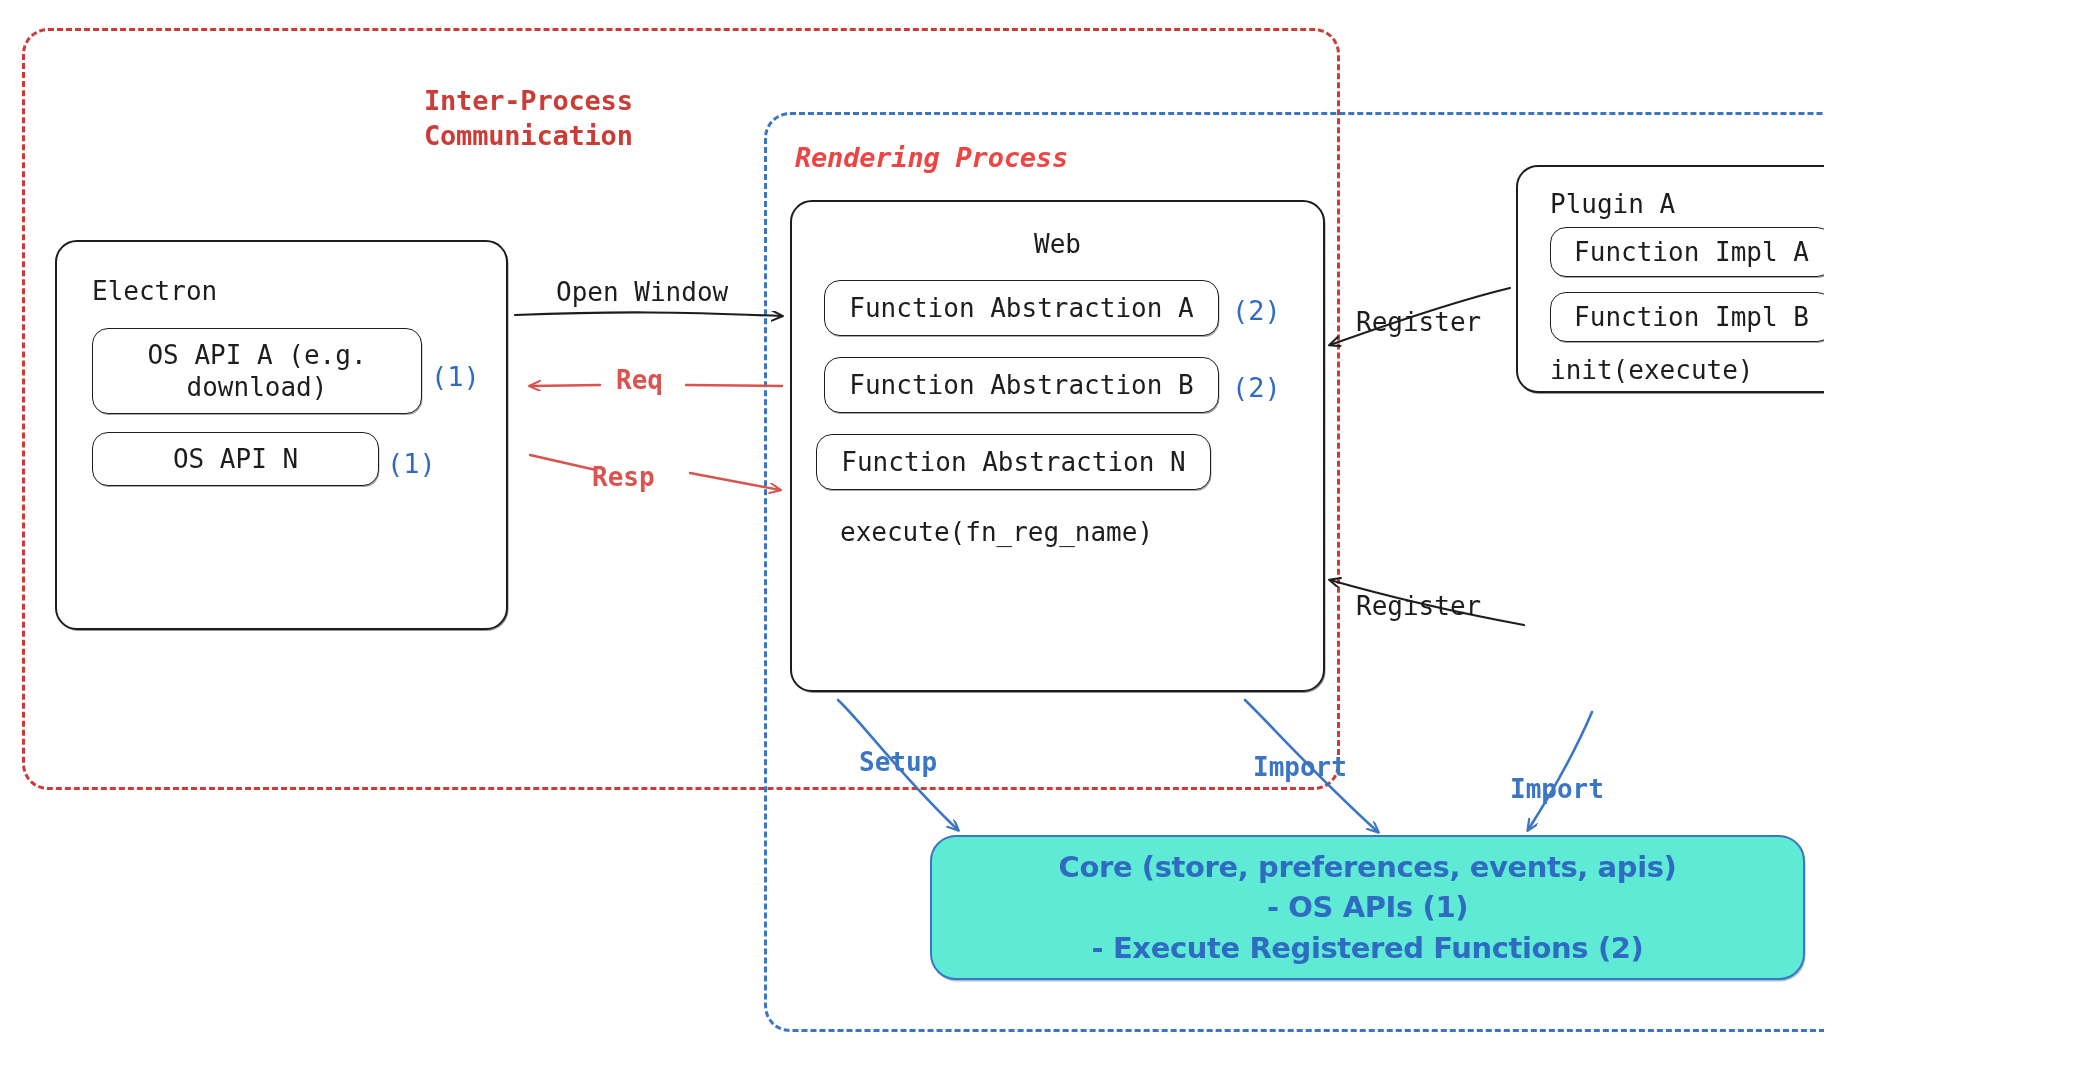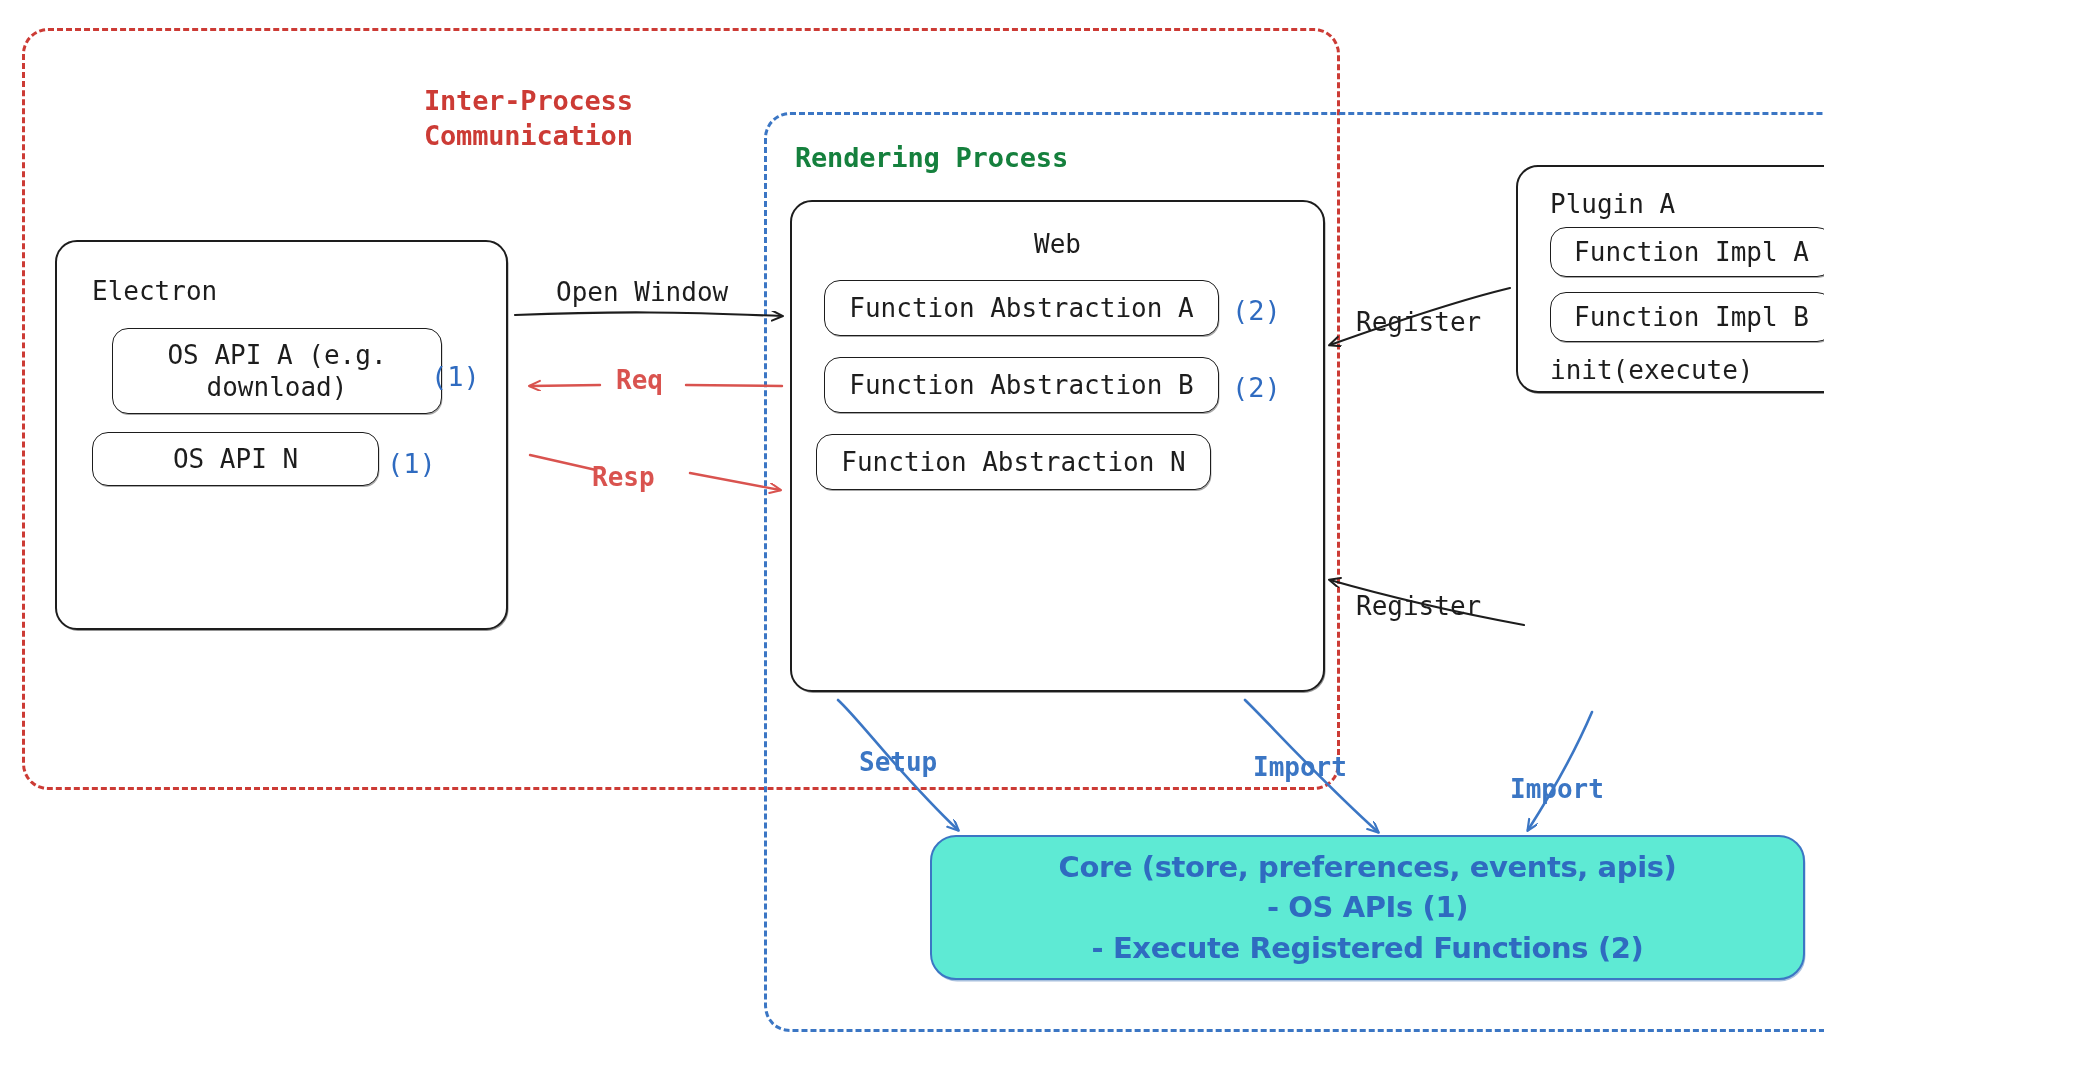--- a/index.html
+++ b/index.html
@@ -31,21 +31,21 @@
   .region-render { border-color: #3b76c4; }
 
   .region-label {
     white-space: pre-line;
     font-size: 27px;
     line-height: 1.28;
     font-weight: 700;
     letter-spacing: -0.2px;
   }
   .label-ipc { color: #cc3b35; }
-  .label-render { color: #15803d; }
+  .label-render { color: #ef4444; font-style: italic; }
 
   
   .box {
     border: 2.3px solid #1d1d1d;
     border-radius: 22px;
     background: #ffffff;
     box-shadow: 1px 1.5px 0 -0.5px rgba(60,60,60,.55);
   }
   .box-inner {
     border: 1.9px solid #1d1d1d;
@@ -141,21 +141,21 @@
   <div class="abs region region-render" style="left:764px; top:112px; width:1258px; height:920px;"></div>
 
   <div class="abs region-label label-ipc" style="left:424px; top:84px;">Inter-Process
 Communication</div>
 
   <div class="abs region-label label-render" style="left:795px; top:141px;">Rendering Process</div>
 
   <div class="abs box" style="left:55px; top:240px; width:453px; height:390px;">
     <div class="abs box-title" style="left:35px; top:34px;">Electron</div>
 
-    <div class="abs box-inner" style="left:35px; top:86px; width:330px; height:86px;margin-left:20px;">
+    <div class="abs box-inner" style="left:35px; top:86px; width:330px; height:86px;">
       <span class="inner-text">OS API A (e.g.
 download)</span>
     </div>
     <div class="abs marker" style="left:374px; top:119px;">(1)</div>
 
     <div class="abs box-inner" style="left:35px; top:190px; width:287px; height:54px;justify-content:center;">
       <span class="inner-text">OS API N</span>
     </div>
     <div class="abs marker" style="left:330px; top:206px;">(1)</div>
   </div>
@@ -170,20 +170,21 @@
 
     <div class="abs box-inner" style="left:32px; top:155px; width:395px; height:56px;">
       <span class="inner-text">Function Abstraction B</span>
     </div>
     <div class="abs marker" style="left:440px; top:170px;">(2)</div>
 
     <div class="abs box-inner" style="left:24px; top:232px; width:395px; height:56px;">
       <span class="inner-text">Function Abstraction N</span>
     </div>
 
+    <div class="abs box-note" style="left:48px; top:315px;">execute(fn_reg_name)</div>
   </div>
 
   <div class="abs box" style="left:1516px; top:165px; width:364px; height:228px;">
     <div class="abs box-title" style="left:32px; top:22px;">Plugin A</div>
 
     <div class="abs box-inner" style="left:32px; top:125px; width:283px; height:50px;">
       <span class="inner-text">Function Impl B</span>
     </div>
 
     <div class="abs box-inner" style="left:32px; top:60px; width:283px; height:50px;">

